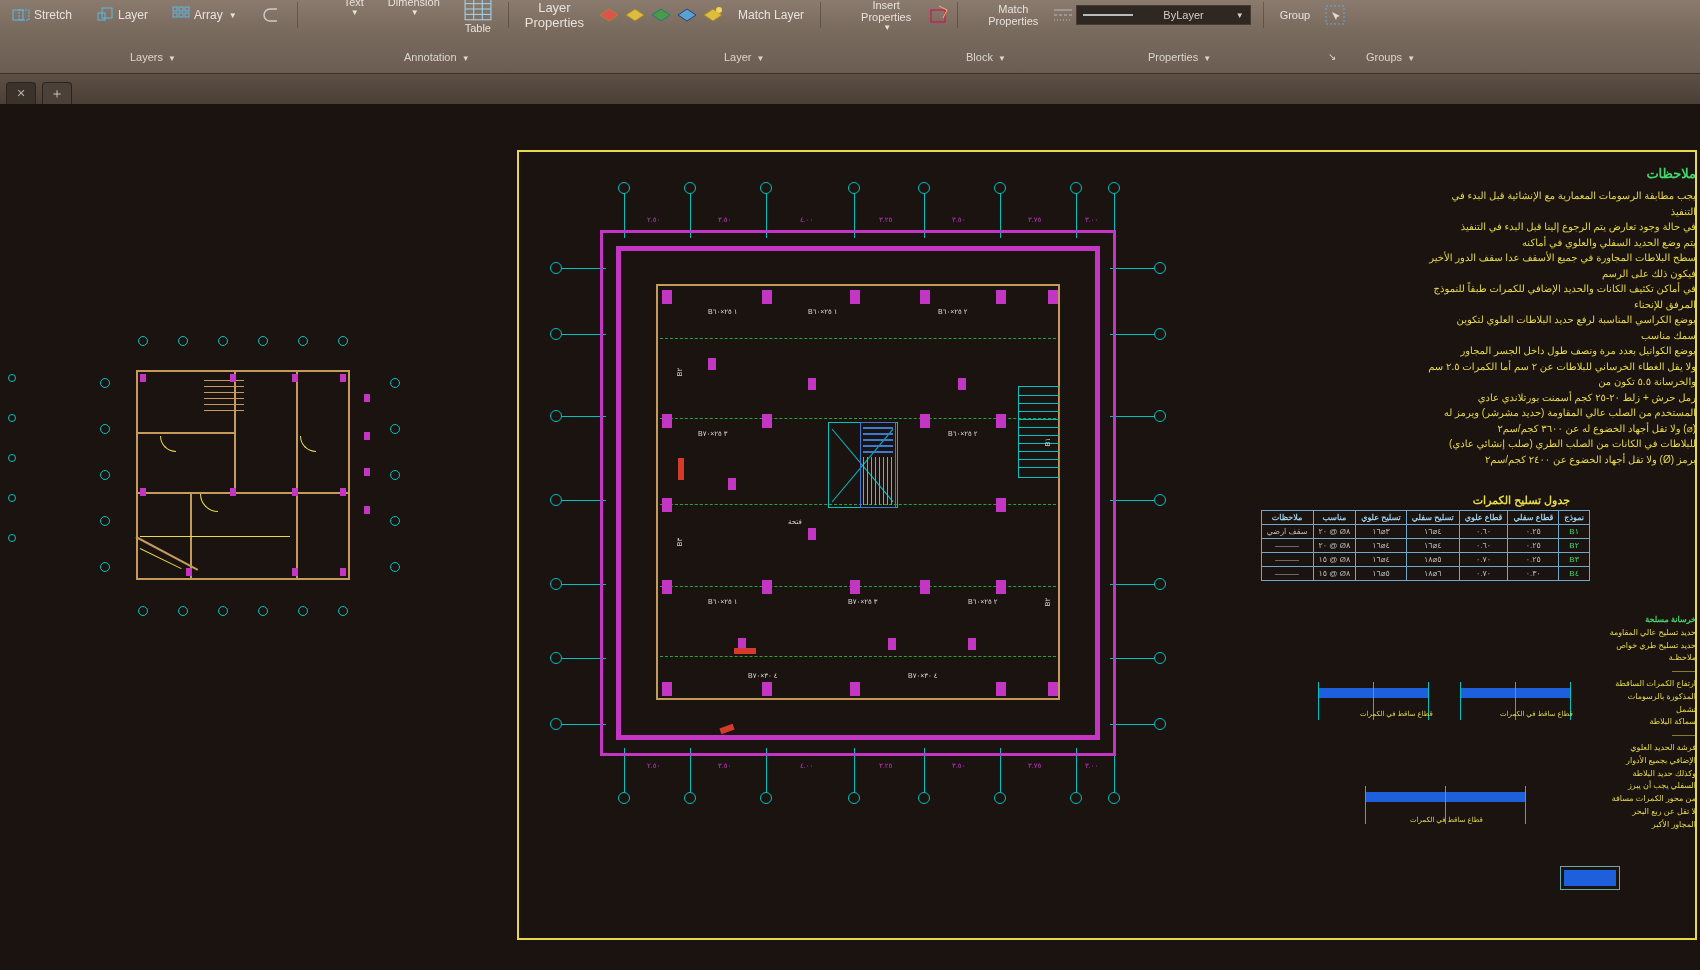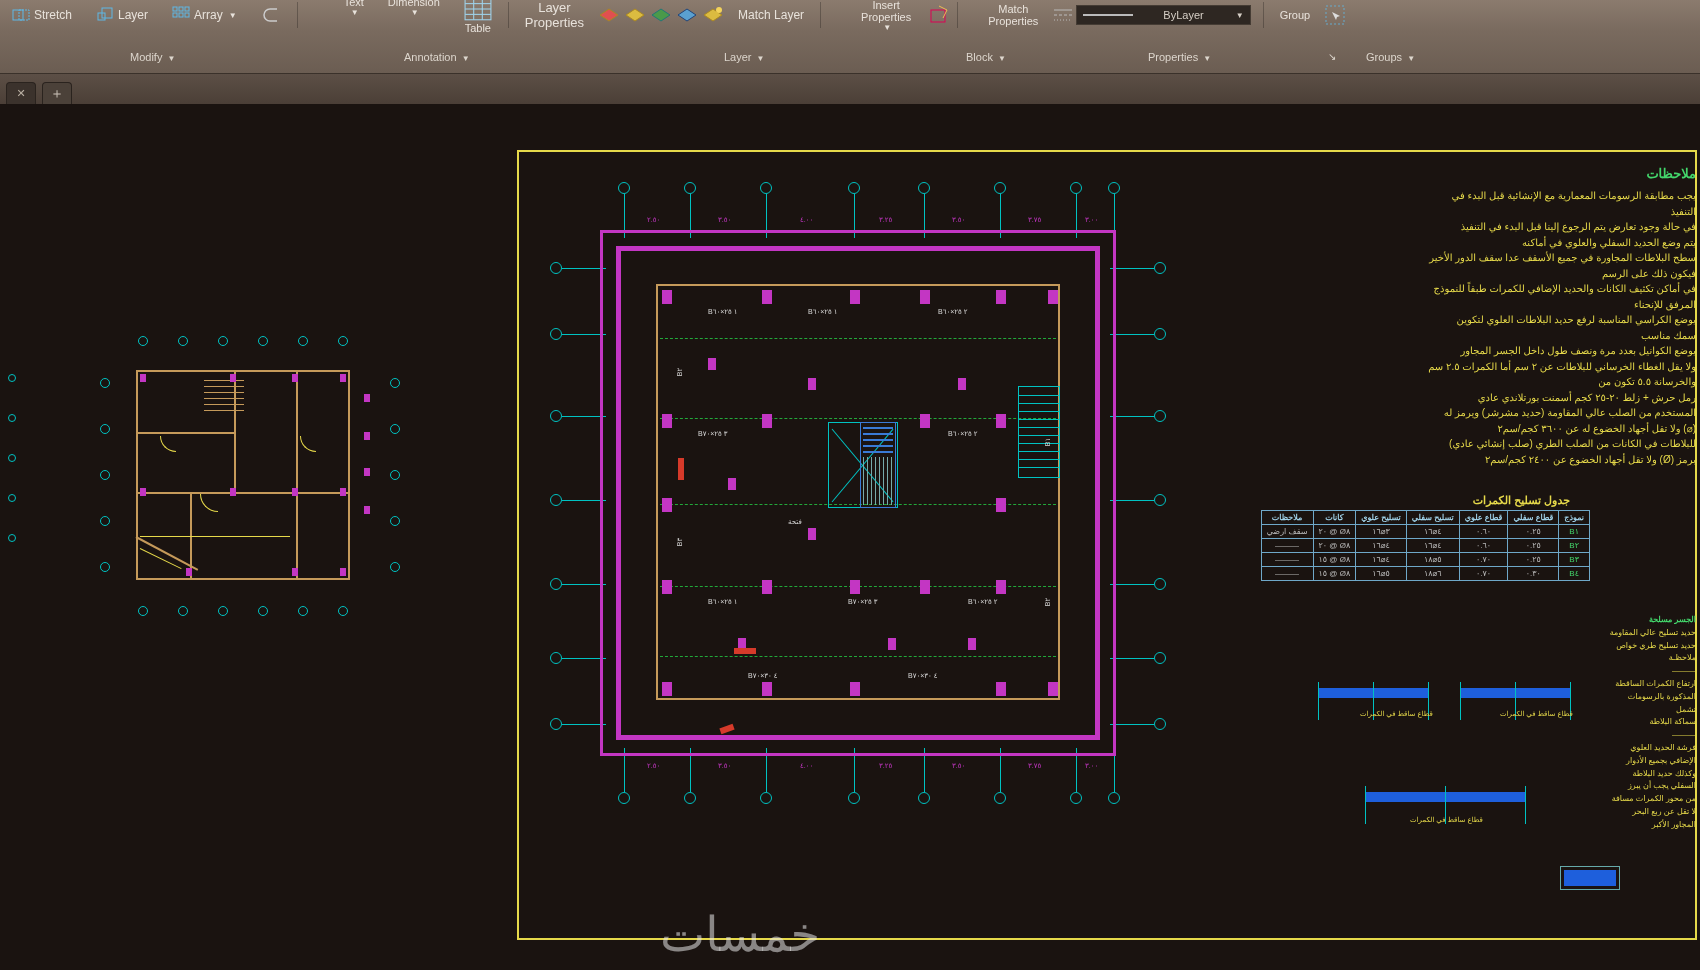--- a/index.html
+++ b/index.html
@@ -213,21 +213,21 @@
     <div class="big-tool">
       <span style="font-size:11px;">Group</span>
     </div>
     <svg class="lay-ico" viewBox="0 0 22 22">
         <rect x="2" y="2" width="18" height="18" fill="none" stroke="#6ac" stroke-dasharray="2 2"></rect>
         <path d="M8 8l8 4-3 1-1 3z" fill="#ddd"></path>
       </svg>
   </div>
 
   <div class="panel-row">
-    <div class="panel-lbl" style="position:absolute;left:124px;"><span>Modify</span> <span class="chev">▼</span></div>
+    <div class="panel-lbl" style="position:absolute;left:124px;"><span>Layers</span> <span class="chev">▼</span></div>
     <div class="panel-lbl" style="position:absolute;left:398px;"><span>Annotation</span> <span class="chev">▼</span></div>
     <div class="panel-lbl" style="position:absolute;left:718px;"><span>Layer</span> <span class="chev">▼</span></div>
     <div class="panel-lbl" style="position:absolute;left:960px;"><span>Block</span> <span class="chev">▼</span></div>
     <div class="panel-lbl" style="position:absolute;left:1142px;"><span>Properties</span> <span class="chev">▼</span></div>
     <div class="panel-lbl" style="position:absolute;left:1322px;font-size:10px;">↘</div>
     <div class="panel-lbl" style="position:absolute;left:1360px;"><span>Groups</span> <span class="chev">▼</span></div>
   </div>
 </div>
 
 <div class="tabstrip">
@@ -260,21 +260,21 @@
         <div>والخرسانة ٥.٥ تكون من</div>
         <div>رمل حرش + زلط ٢٠-٢٥ كجم أسمنت بورتلاندي عادي</div>
         <div>المستخدم من الصلب عالي المقاومة (حديد مشرشر) ويرمز له</div>
         <div>(⌀) ولا تقل أجهاد الخضوع له عن ٣٦٠٠ كجم/سم٢</div>
         <div>للبلاطات في الكانات من الصلب الطري (صلب إنشائي عادي)</div>
         <div>برمز (Ø) ولا تقل أجهاد الخضوع عن ٢٤٠٠ كجم/سم٢</div>
       </div>
   </div>
 
   <div class="mini-notes">
-    <div class="h">الجسر مسلحة</div>
+    <div class="h">خرسانة مسلحة</div>
     <div id="mini-body">
         <div>حديد تسليح عالي المقاومة</div>
         <div>حديد تسليح طري خواص</div>
         <div>ملاحظـة</div>
         <div>———</div>
         <div>ارتفاع الكمرات الساقطة</div>
         <div>المذكورة بالرسومات تشمل</div>
         <div>سماكة البلاطة</div>
         <div>———</div>
         <div>فرشة الحديد العلوي</div>
@@ -289,21 +289,21 @@
 
   <div class="beams-title">جدول تسليح الكمرات</div>
   <table class="beams">
     <thead>
         <tr id="bt-head">
           <th>نموذج</th>
           <th>قطاع سفلي</th>
           <th>قطاع علوي</th>
           <th>تسليح سفلي</th>
           <th>تسليح علوي</th>
-          <th>كانات</th>
+          <th>مناسب</th>
           <th>ملاحظات</th>
         </tr>
       </thead>
     <tbody id="bt-body">
         <tr>
           <td class="g">B١</td>
           <td>٠.٢٥</td>
           <td>٠.٦٠</td>
           <td>٤⌀١٦</td>
           <td>٣⌀١٦</td>
@@ -610,14 +610,13 @@
   </div>
 
   <div class="farleft">
     <div class="b" style="top:10px;left:8px;"></div>
       <div class="b" style="top:50px;left:8px;"></div>
     <div class="b" style="top:90px;left:8px;"></div>
       <div class="b" style="top:130px;left:8px;"></div>
     <div class="b" style="top:170px;left:8px;"></div>
   </div>
 
-  <div class="watermark">خمسات</div>
 </div>
 
 </body></html>

